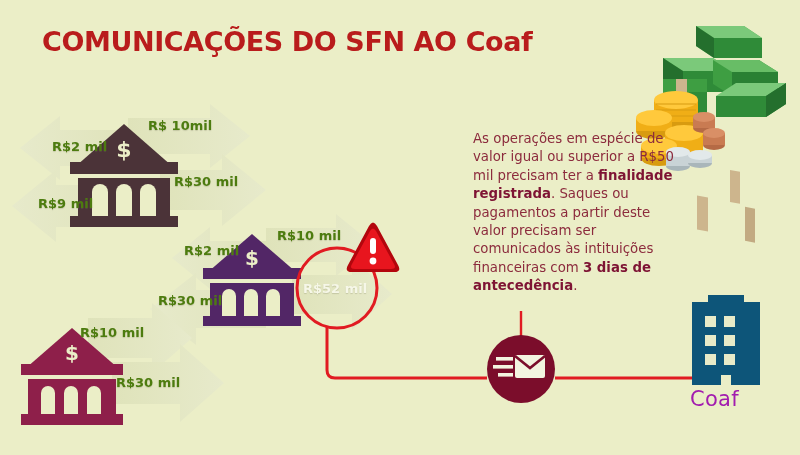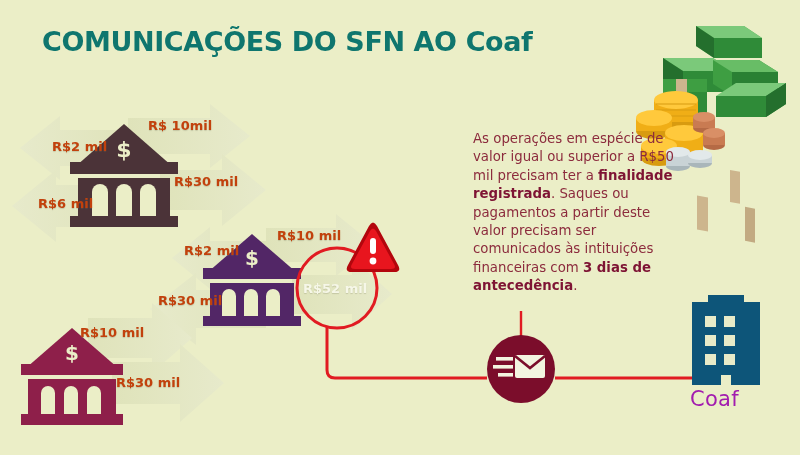--- a/index.html
+++ b/index.html
@@ -21,41 +21,41 @@
   }
 
   
   #title {
     position: absolute;
     left: 42px; top: 26px;
     font-family: "DejaVu Sans", sans-serif;
     font-size: 27px;
     font-weight: bold;
     letter-spacing: -0.4px;
-    color: #0f766e;
+    color: #b91c1c;
     white-space: nowrap;
   }
 
   
   #paragraph {
     position: absolute;
     left: 428px; top: 130px;
     width: 210px;
     font-size: 13.3px;
     line-height: 18.4px;
     color: #8c2b3d;
     font-family: "DejaVu Sans", sans-serif;
     margin-left: 45px;
   }
   #paragraph b { font-weight: bold; color: #7e1434; }
 
   
   .arrow-label {
     position: absolute;
-    color: #c2410c;
+    color: #4d7c0f;
     font-size: 13px;
     font-weight: bold;
     white-space: nowrap;
     text-shadow: 0 1px 1px rgba(120,120,90,.28);
     z-index: 6;
   }
   .arrow-label.hot { color: #f6f7e8; }
 
   
   #coaf-label {
@@ -263,21 +263,21 @@
     </g>
   </svg>
 
   <div id="title">COMUNICAÇÕES DO SFN AO Coaf</div>
 
   <div id="paragraph"><span>As operações em espécie de valor igual ou superior a R$50 mil precisam ter a </span><b>finalidade registrada</b><span>. Saques ou pagamentos a partir deste valor precisam ser comunicados às intituições financeiras com </span><b>3 dias de antecedência</b><span>.</span></div>
 
   <div class="arrow-label" style="left:148px; top:118px;">R$ 10mil</div>
   <div class="arrow-label" style="left:52px; top:139px;">R$2 mil</div>
   <div class="arrow-label" style="left:174px; top:174px;">R$30 mil</div>
-  <div class="arrow-label" style="left:38px; top:196px;">R$6 mil</div>
+  <div class="arrow-label" style="left:38px; top:196px;">R$9 mil</div>
 
   <div class="arrow-label" style="left:277px; top:228px;">R$10 mil</div>
   <div class="arrow-label" style="left:184px; top:243px;">R$2 mil</div>
   <div class="arrow-label" style="left:158px; top:293px;">R$30 mil</div>
   <div class="arrow-label hot" style="left:303px; top:281px;">R$52 mil</div>
 
   <div class="arrow-label" style="left:80px; top:325px;">R$10 mil</div>
   <div class="arrow-label" style="left:116px; top:375px;">R$30 mil</div>
 
   <div id="coaf-label">Coaf</div>

